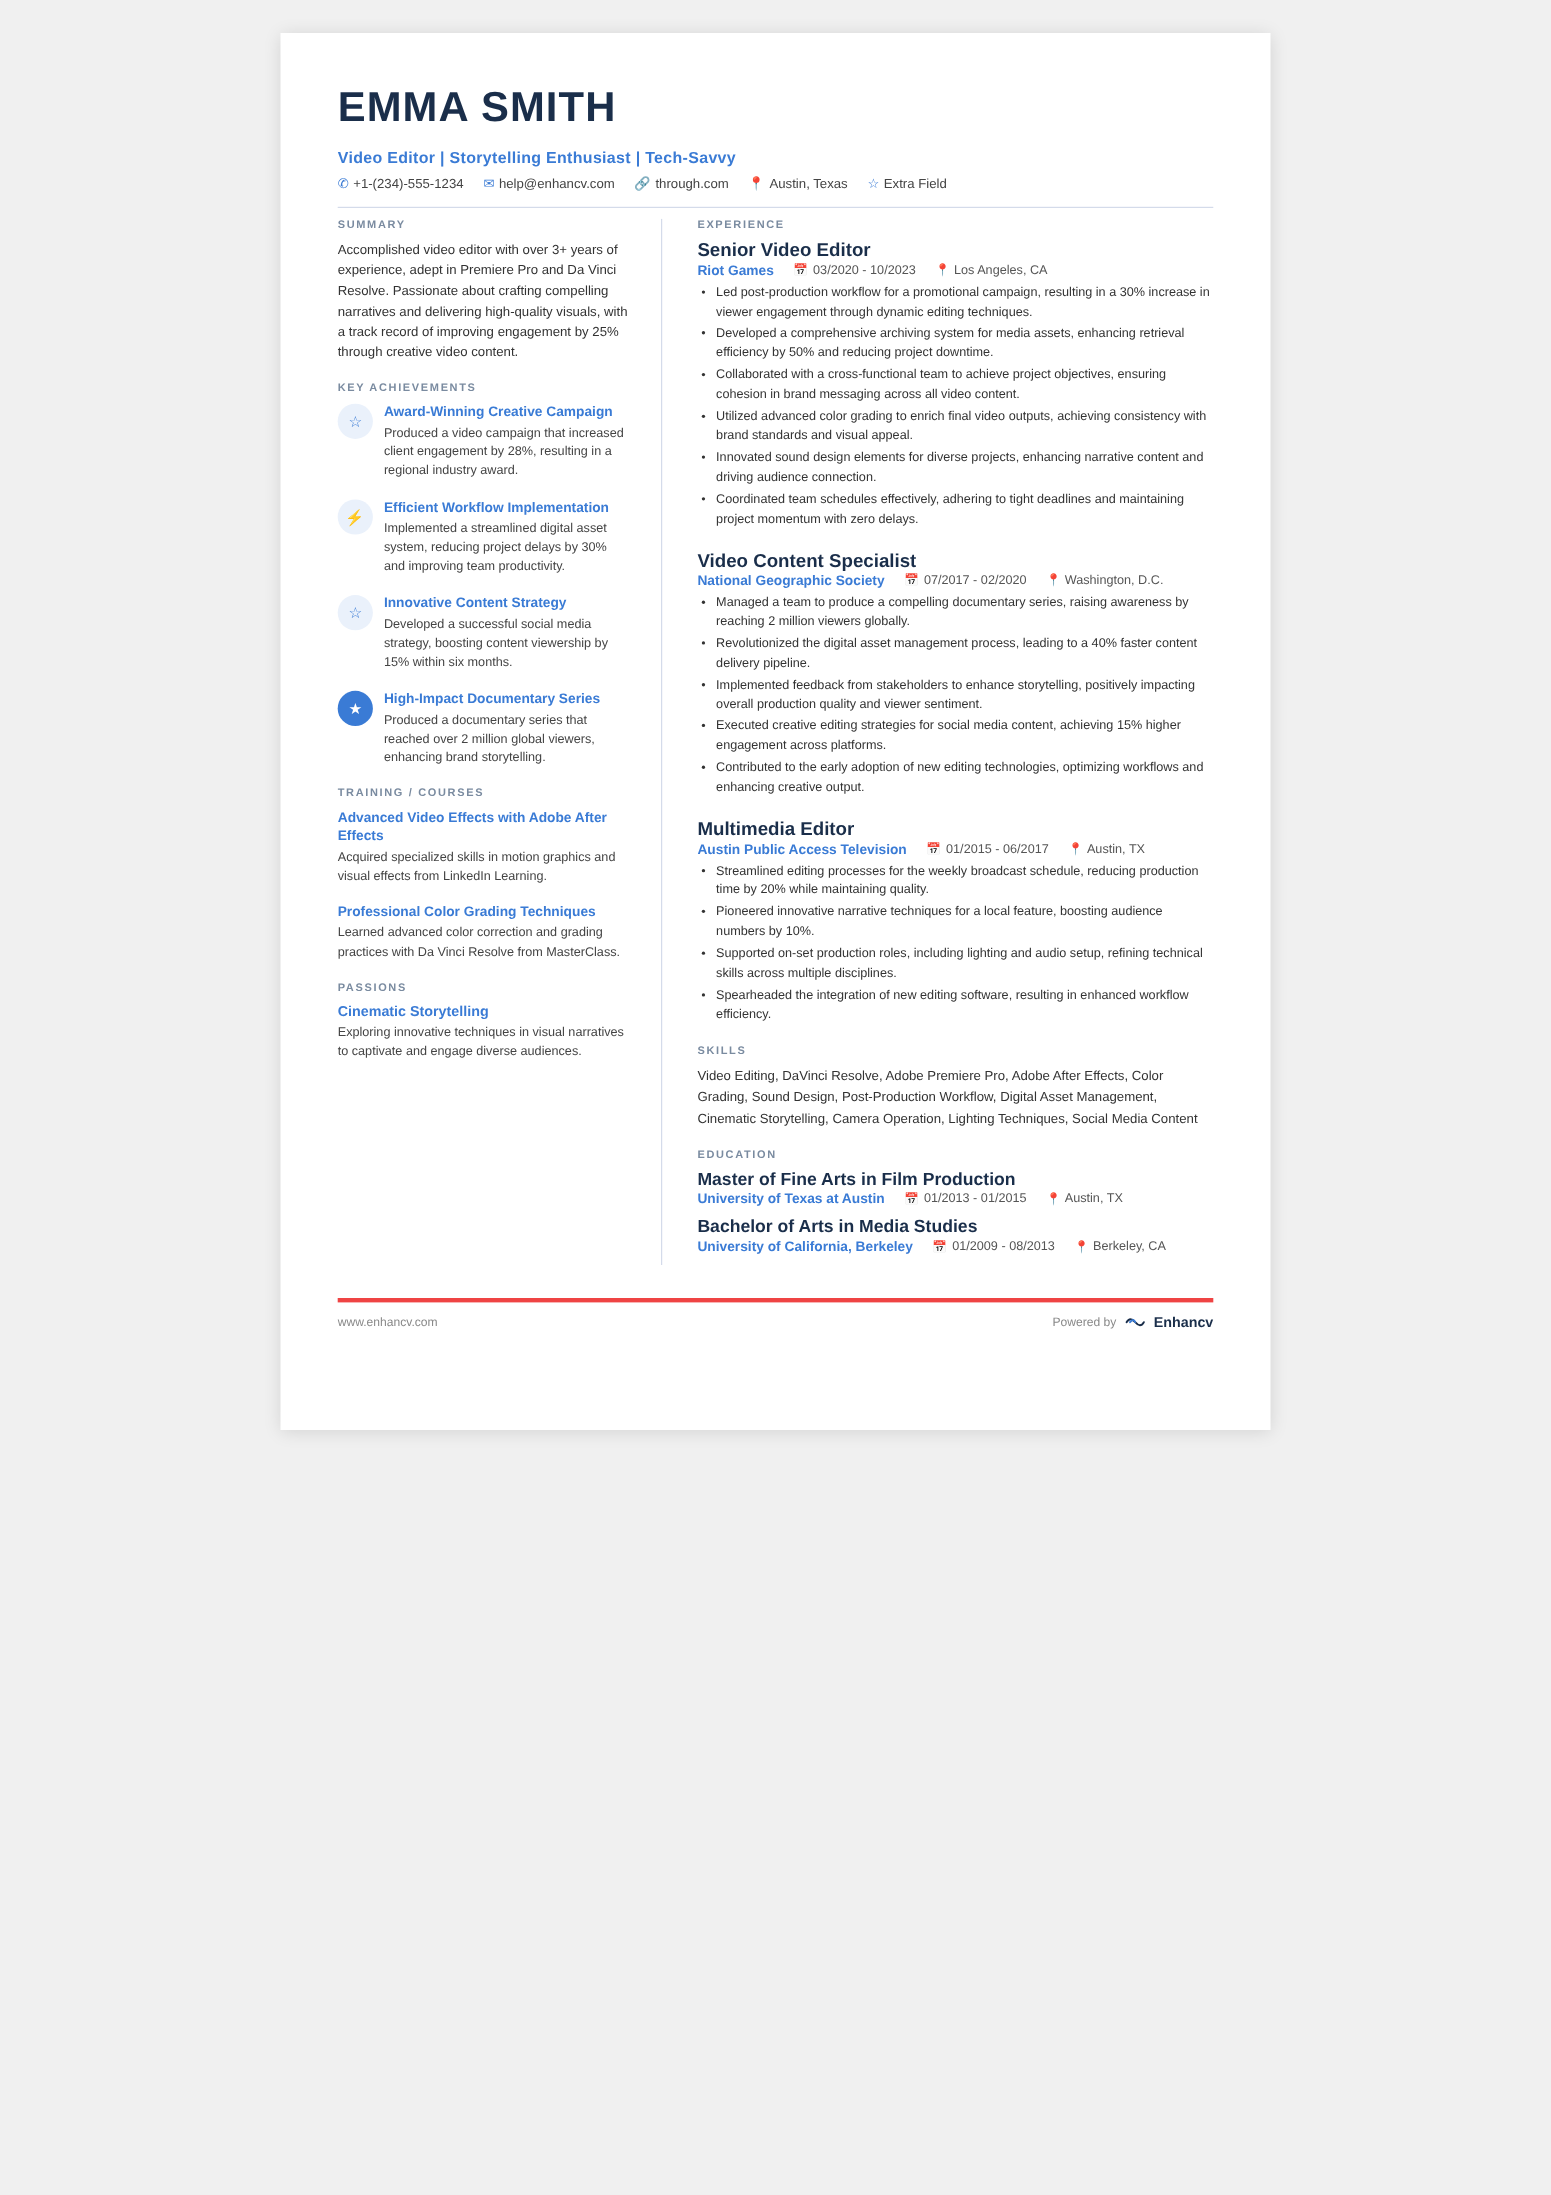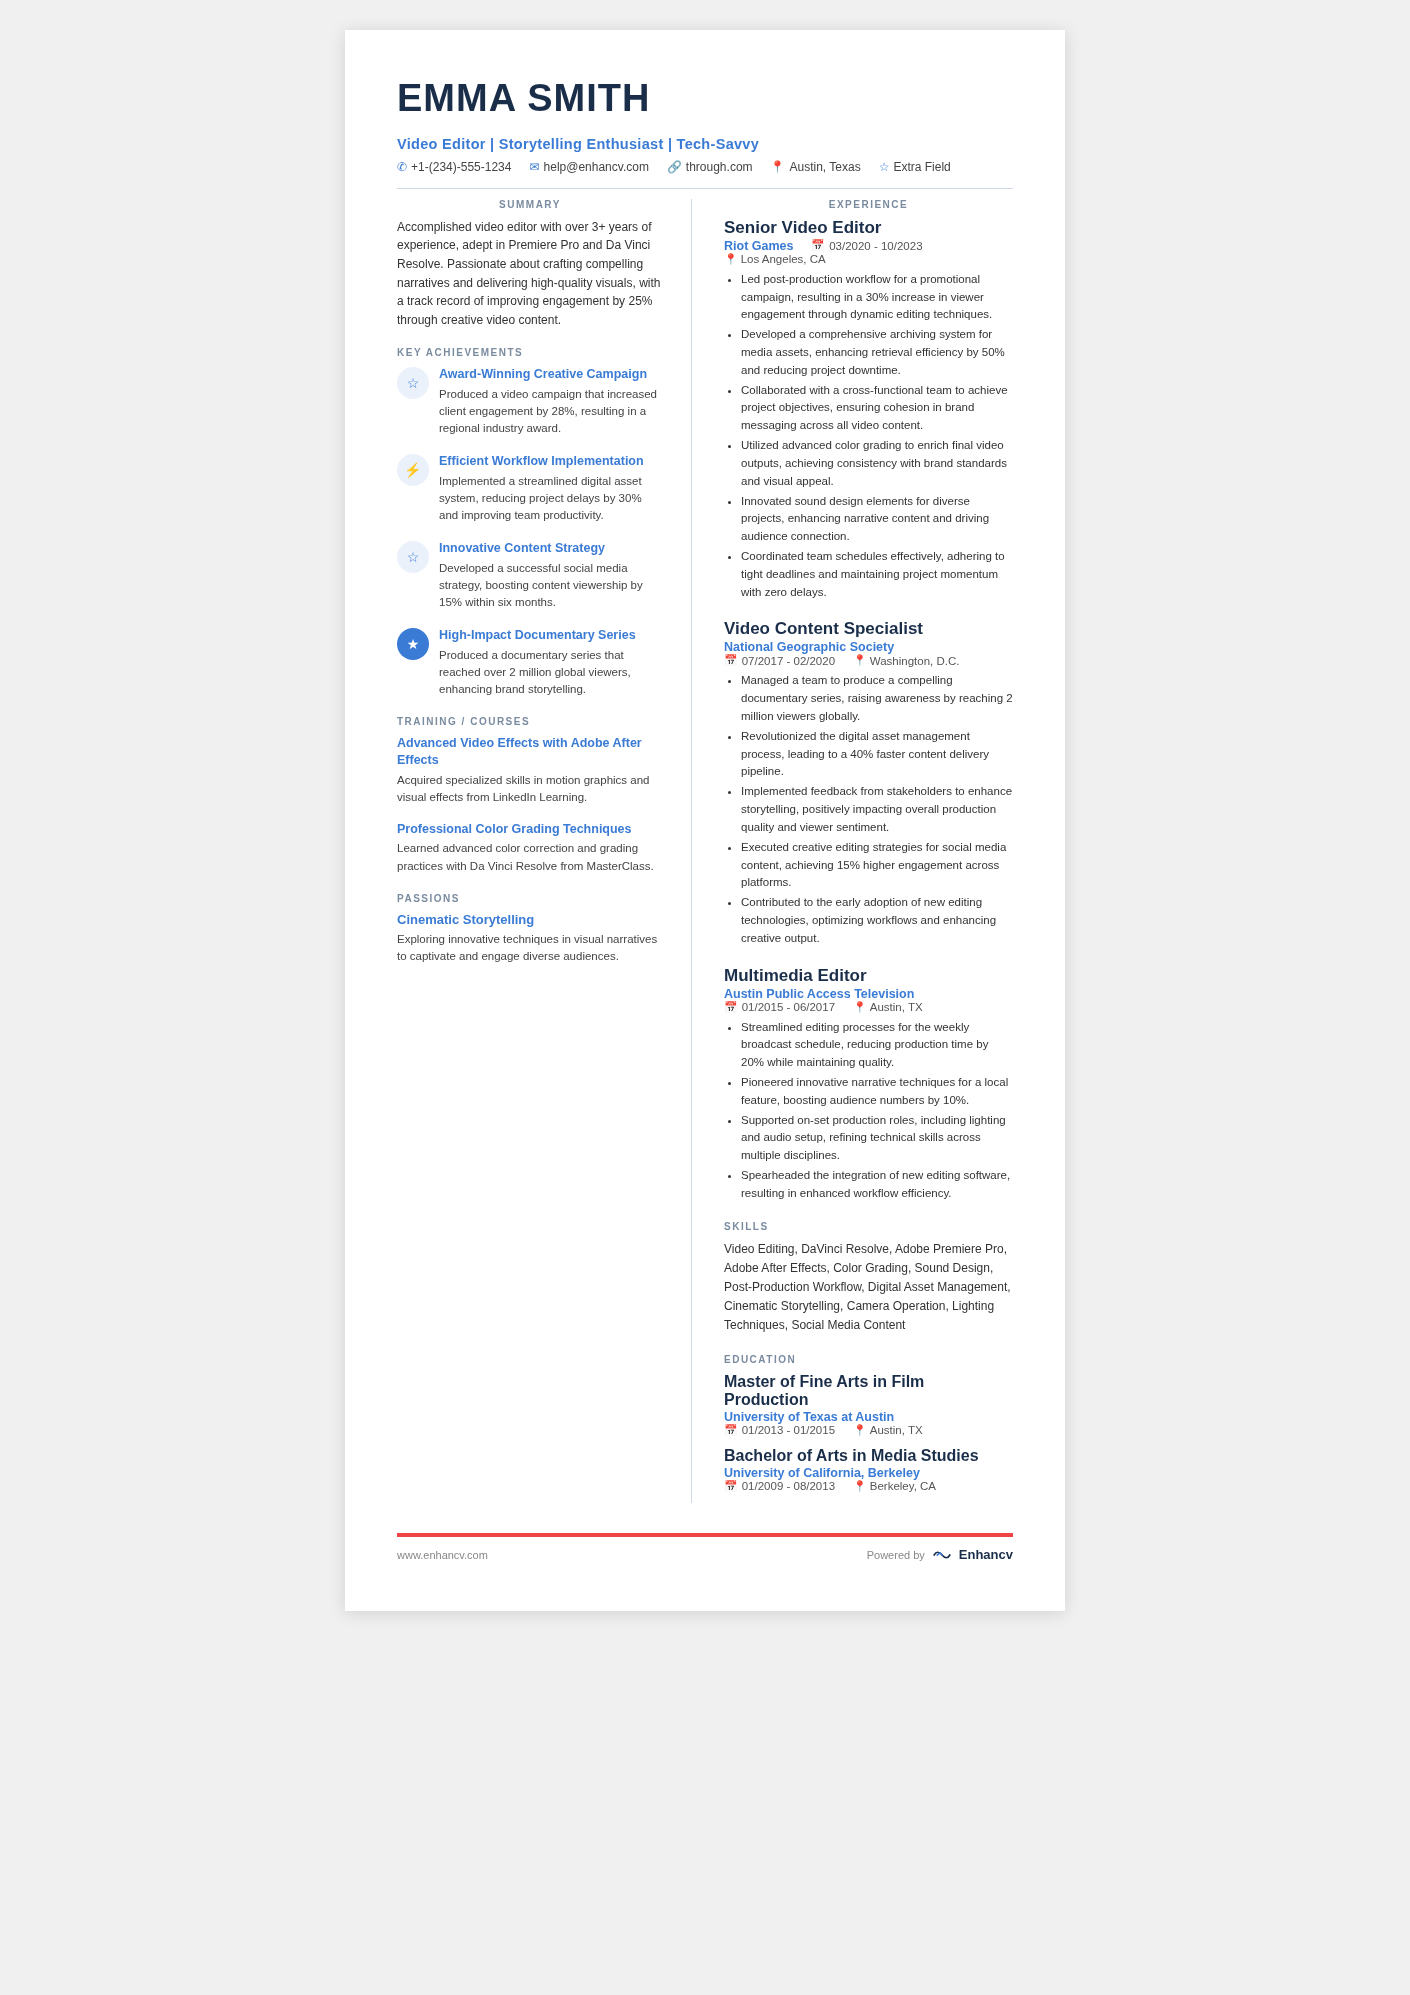--- a/index.html
+++ b/index.html
@@ -5,21 +5,21 @@
     * { box-sizing: border-box; margin: 0; padding: 0; }
     body {
       font-family: 'Arial', sans-serif;
       background: #f0f0f0;
       display: flex;
       justify-content: center;
       padding: 30px 0;
     }
     .resume-page {
       background: #fff;
-      width: 720px;
+      width: 900px;
       min-height: 1270px;
       padding: 48px 52px 48px 52px;
       box-shadow: 0 2px 16px rgba(0,0,0,0.13);
     }
     
     .header-name {
       font-size: 38px;
       font-weight: 900;
       color: #1a2e4a;
       letter-spacing: 1px;
@@ -72,21 +72,21 @@
     
     .section-label {
       font-size: 10px;
       font-weight: 700;
       color: #7a8ba0;
       letter-spacing: 1.5px;
       text-transform: uppercase;
       margin-bottom: 8px;
       margin-top: 18px;
     }
-    .section-label:first-child { margin-top: 0; text-align: center; }
+    .section-label:first-child { margin-top: 0; }
     
     .summary-text {
       font-size: 12px;
       color: #333;
       line-height: 1.55;
     }
     
     .achievement-item {
       display: flex;
       align-items: flex-start;

